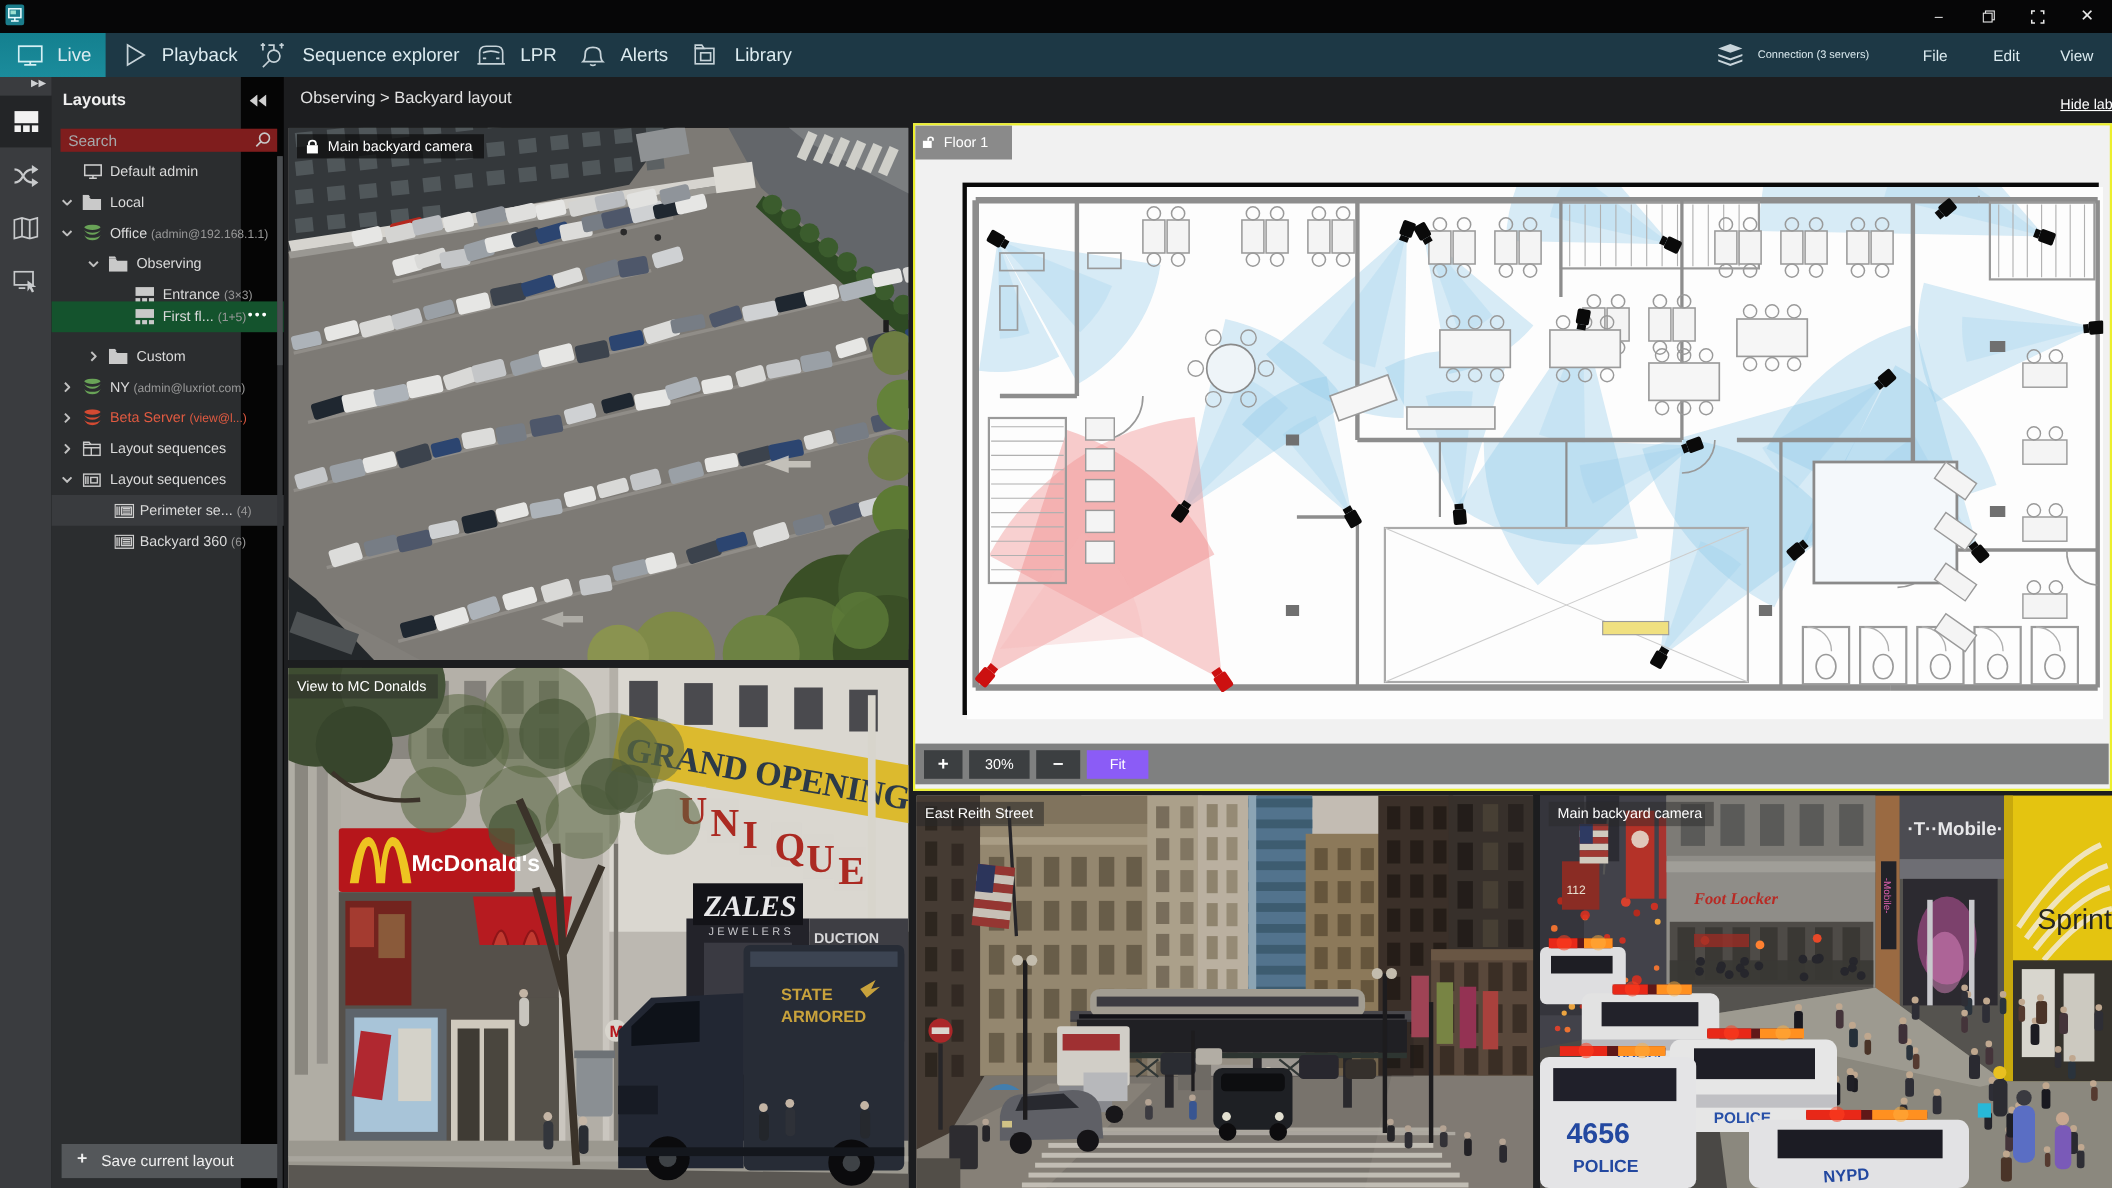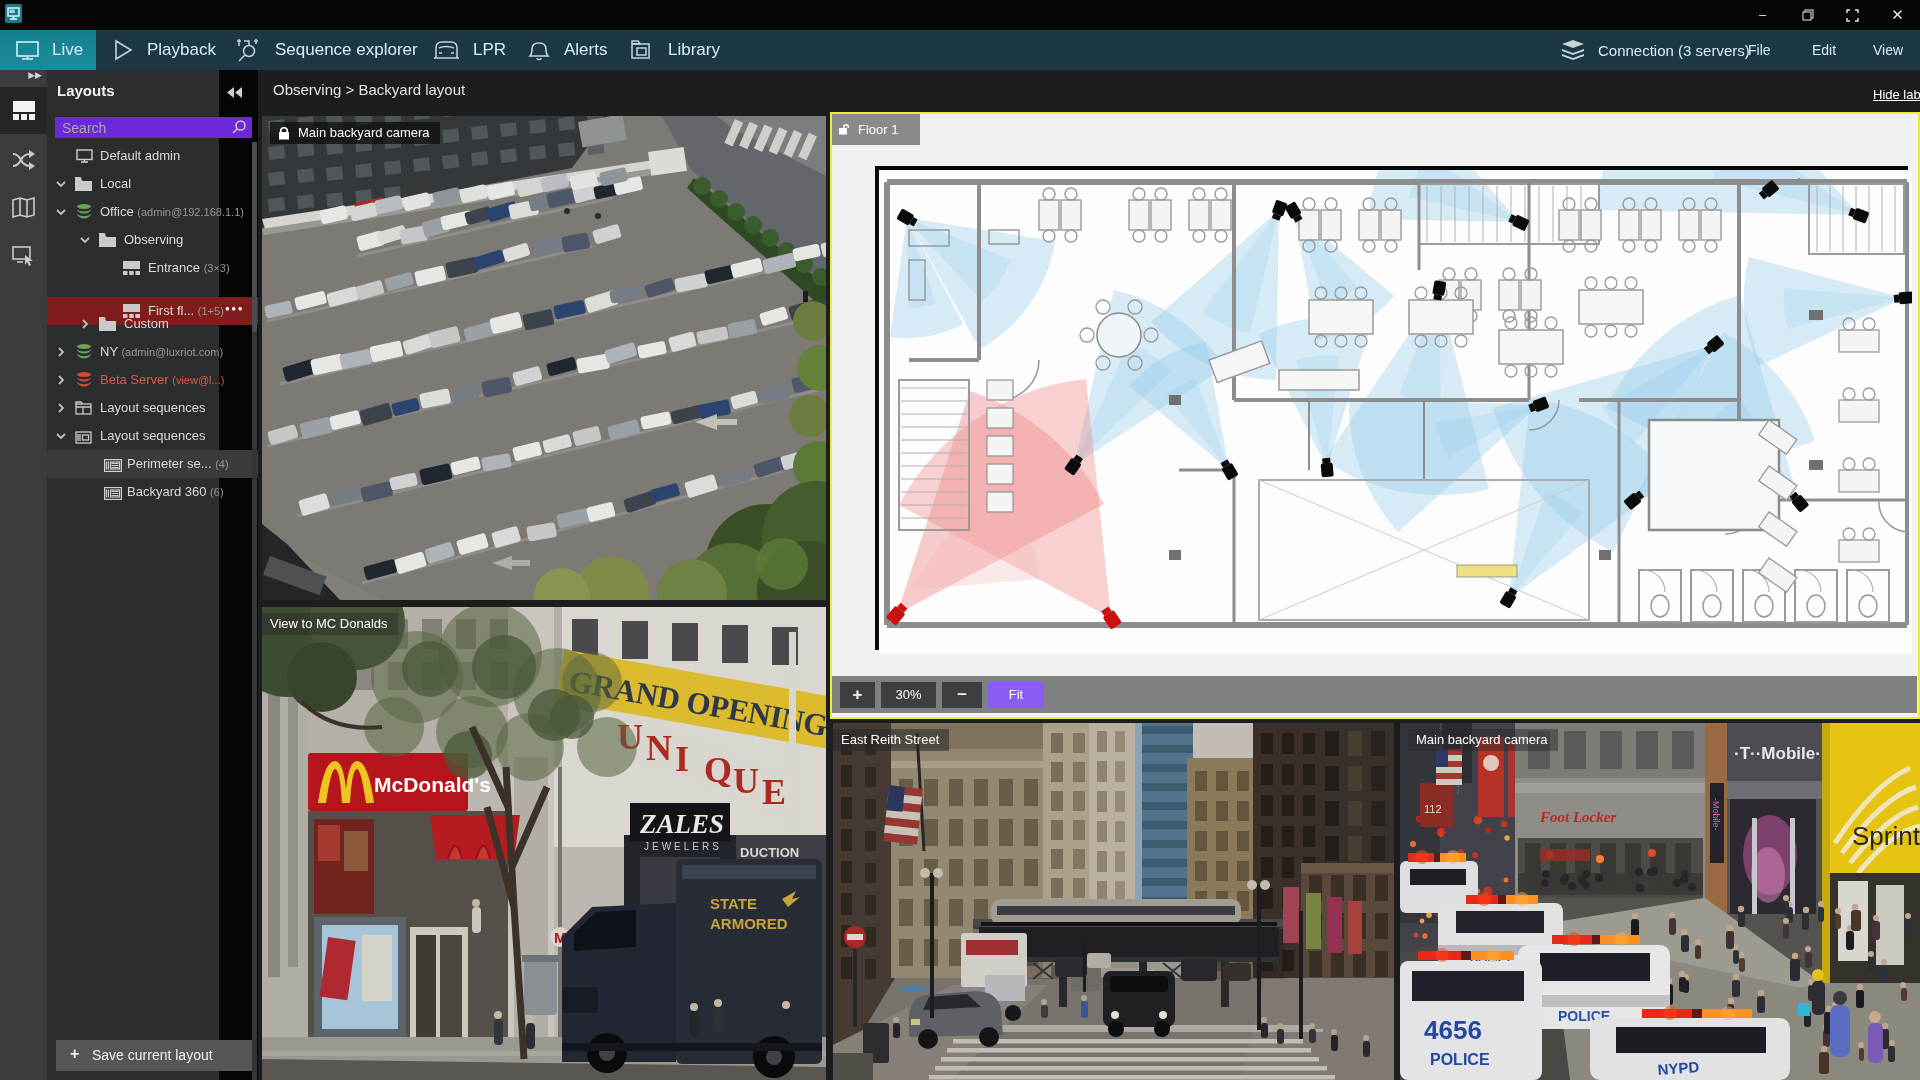--- a/index.html
+++ b/index.html
@@ -97,21 +97,21 @@
     <span>Library</span>
   </div>
   <div class="navtab" style="left:1561px;">
     <svg width="24" height="20" viewBox="0 0 24 20">
         <g fill="#c8d4da">
           <path d="M12 0 L23 4 L12 8 L1 4 Z"></path>
           <path d="M1 9 L12 13 L23 9 L23 11 L12 15 L1 11 Z"></path>
           <path d="M1 14 L12 18 L23 14 L23 16 L12 20 L1 16 Z"></path>
         </g>
       </svg>
-    <span style="font-size:15px;">Connection (3 servers)</span>
+    <span style="font-size:10px;">Connection (3 servers)</span>
   </div>
   <div class="navtab" style="left:1748px;font-size:14px;">File</div>
   <div class="navtab" style="left:1812px;font-size:14px;">Edit</div>
   <div class="navtab" style="left:1873px;font-size:14px;">View</div>
 </div>
 <div id="sidestrip">
   <div class="abs" style="left:0;top:0;width:47px;height:17px;background:#3a3c3f;color:#cfd1d3;font-size:9px;text-align:right;"><span style="margin-right:5px;">▶▶</span></div>
   <div class="abs" style="left:0;top:17px;width:47px;height:47px;background:#232527;">
     <svg width="22" height="19" viewBox="0 0 22 19" style="margin:14px 0 0 13px;">
         <g fill="#f2f2f2">
@@ -150,21 +150,21 @@
   </div>
 </div>
 <div id="sidepanel">
   <div class="abs" style="left:10px;top:12px;font-size:15px;font-weight:bold;color:#f0f0f0;">Layouts</div>
   <div class="abs" style="left:180px;top:14px;"><svg width="16" height="11" viewBox="0 0 16 11">
         <g fill="#d0d0d0">
           <path d="M7 0 L0 5.5 L7 11 Z"></path>
           <path d="M15 0 L8 5.5 L15 11 Z"></path>
         </g>
       </svg></div>
-  <div class="abs" style="left:8px;top:47px;width:197px;height:21px;background:#6d28d9;">
+  <div class="abs" style="left:8px;top:47px;width:197px;height:21px;background:#7f1d1d;">
     <span style="position:absolute;left:7px;top:3px;color:#a6a9ab;font-size:14px;">Search</span>
     <svg width="14" height="14" viewBox="0 0 14 14" style="position:absolute;right:6px;top:3px;">
         <g fill="none" stroke="#c8c8c8" stroke-width="1.5">
           <circle cx="8.5" cy="5.5" r="4.5"></circle>
           <path d="M5 9 L1 13"></path>
         </g>
       </svg>
   </div>
   <div class="row" style="top:72px;">
       <span class="abs" style="left:29px;top:7px;"><svg width="17" height="14" viewBox="0 0 17 14">
@@ -212,21 +212,21 @@
       <span class="abs" style="left:76px;top:7px;"><svg width="17" height="14" viewBox="0 0 17 14">
           <g fill="#c9c9c9">
             <rect x="0" y="0" width="17" height="8"></rect>
             <rect x="0" y="10" width="4.5" height="4"></rect>
             <rect x="6.2" y="10" width="4.5" height="4"></rect>
             <rect x="12.4" y="10" width="4.6" height="4"></rect>
           </g>
         </svg></span>
       <span class="txt" style="left:101px;">Entrance <span class="sub">(3×3)</span></span>
     </div>
-  <div class="row" style="top:227px;background:#7f1d1d;">
+  <div class="row" style="top:204px;background:#14532d;">
       <span class="abs" style="left:76px;top:7px;"><svg width="17" height="14" viewBox="0 0 17 14">
           <g fill="#c9c9c9">
             <rect x="0" y="0" width="17" height="8"></rect>
             <rect x="0" y="10" width="4.5" height="4"></rect>
             <rect x="6.2" y="10" width="4.5" height="4"></rect>
             <rect x="12.4" y="10" width="4.6" height="4"></rect>
           </g>
         </svg></span>
       <span class="txt" style="left:101px;">First fl... <span class="sub">(1+5)</span></span>
       <span class="abs" style="left:178px;top:7px;color:#fff;font-size:8px;letter-spacing:1.5px;">●●●</span>

